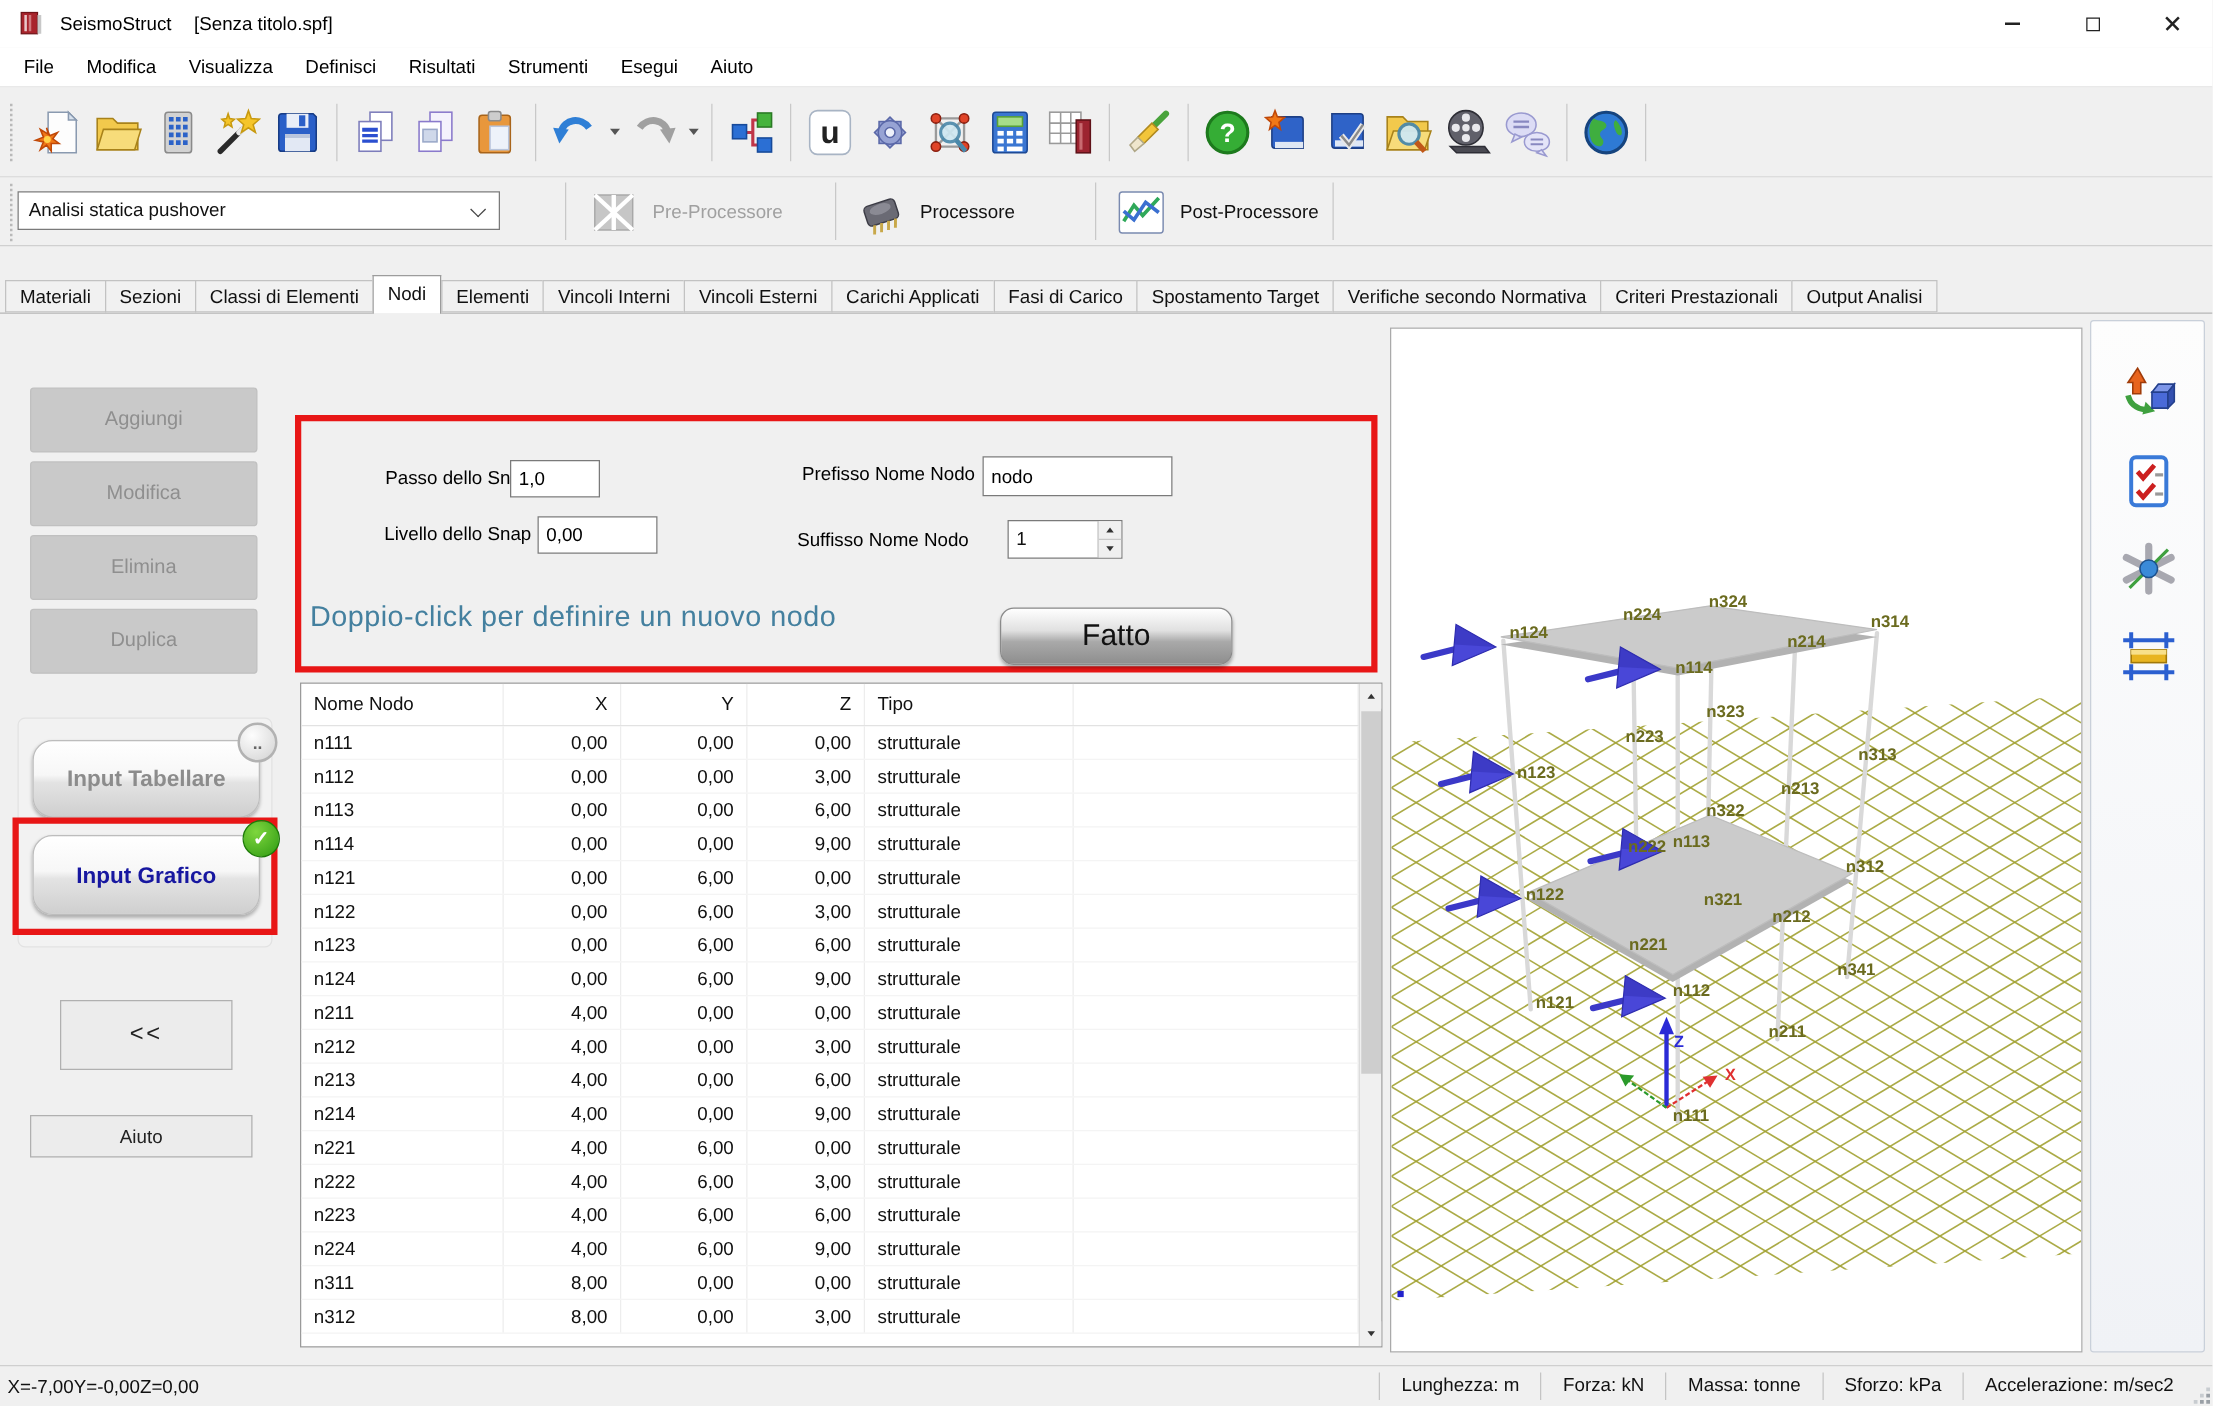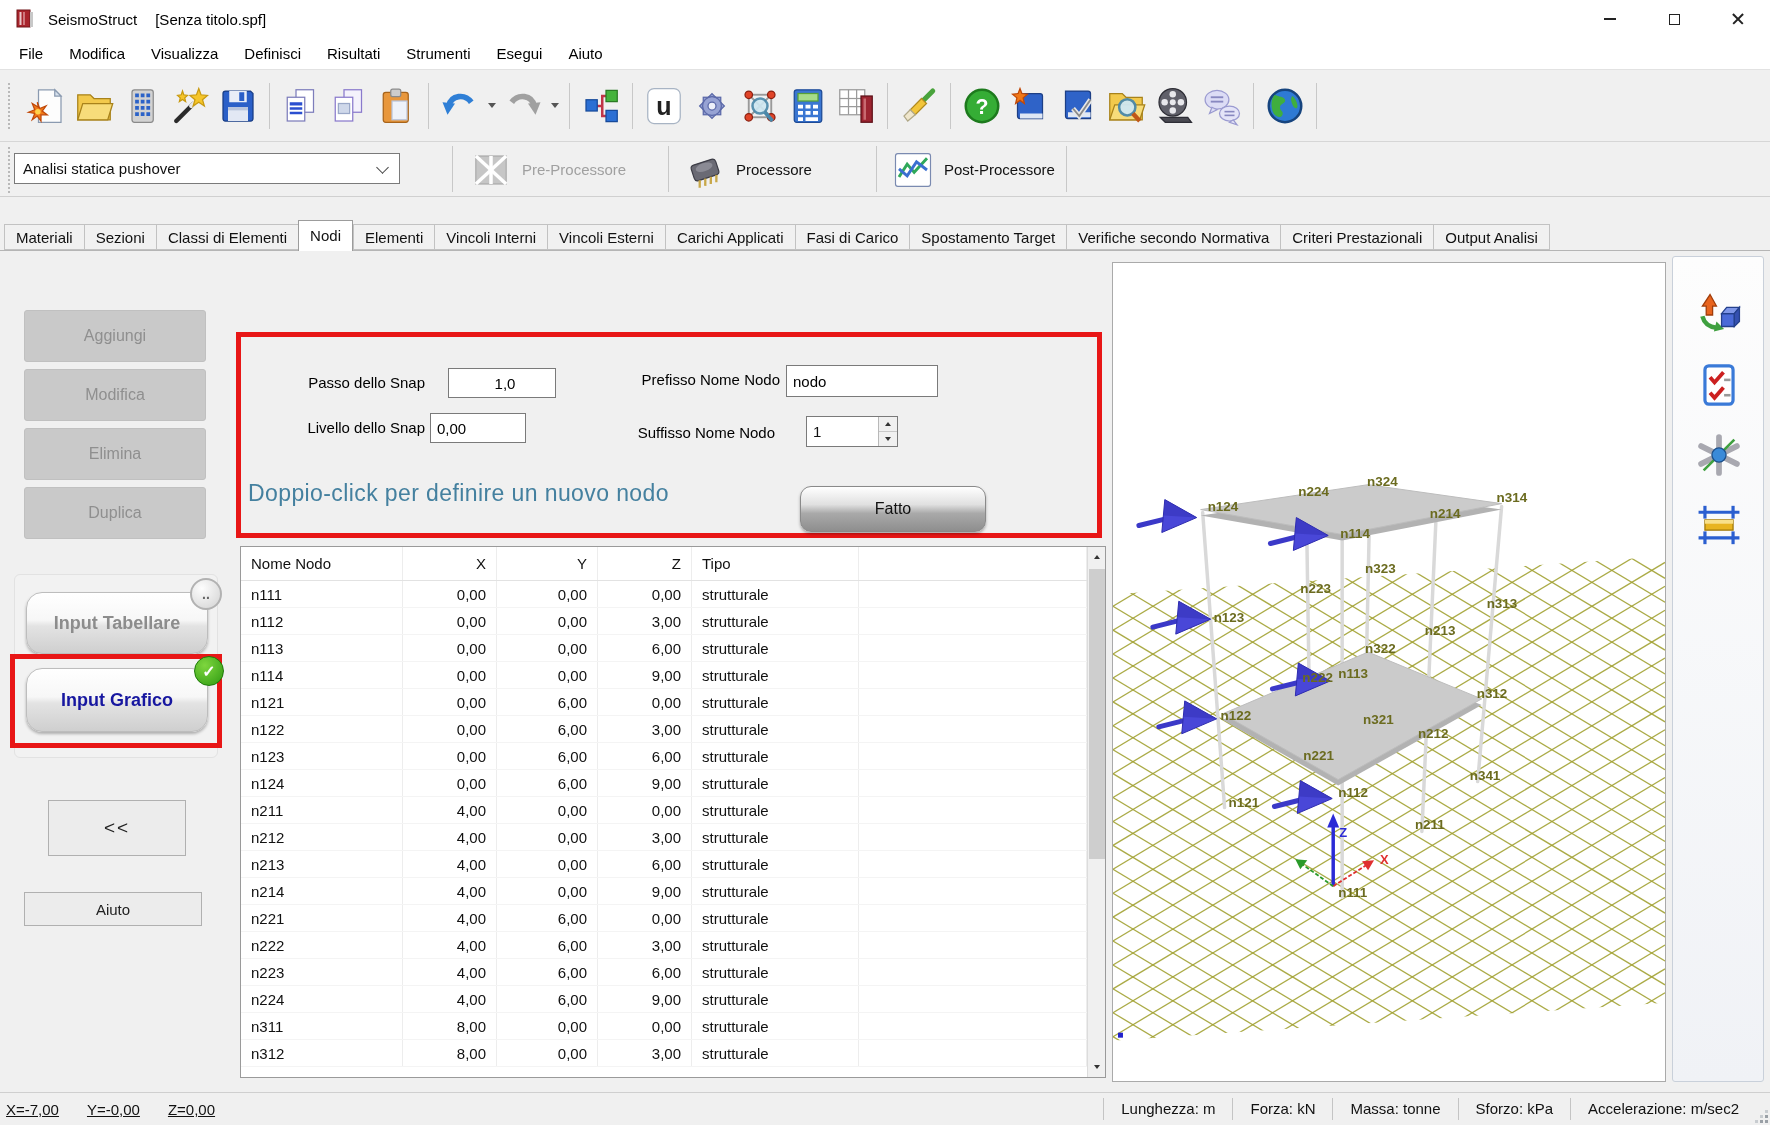--- a/index.html
+++ b/index.html
@@ -65,21 +65,21 @@
 .flabel{position:absolute;width:170px;text-align:right;font-size:15px;color:#000;}
 .field{position:absolute;border:1px solid #7a7a7a;background:#fff;font-size:15px;padding-left:6px;font-family:"Liberation Sans",sans-serif;}
 .spinwrap{position:absolute;left:806px;top:416px;width:92px;height:31px;border:1px solid #7a7a7a;background:#fff;display:flex;}
 .spinval{flex:1;font-size:15px;display:flex;align-items:center;padding-left:6px;}
 .spincol{width:19px;border-left:1px solid #b8b8b8;display:flex;flex-direction:column;}
 .spinbtn{flex:1;background:#f0f0f0;display:flex;align-items:center;justify-content:center;border-bottom:1px solid #c8c8c8;}
 .spinbtn:last-child{border-bottom:none;}
 .tri-up{width:0;height:0;border:3.5px solid transparent;border-bottom:4.5px solid #333;margin-top:-3px;}
 .tri-down{width:0;height:0;border:3.5px solid transparent;border-top:4.5px solid #333;margin-bottom:-3px;}
 .hint{position:absolute;left:248px;top:480px;font-size:23px;color:#44809f;letter-spacing:.4px;}
-.fatto{position:absolute;left:800px;top:486px;width:186px;height:46px;border-radius:11px;border:1px solid #8a8a8a;background:linear-gradient(180deg,#ffffff 0%,#e0e0e0 40%,#a9a9a9 60%,#8e8e8e 100%);display:flex;align-items:center;justify-content:center;font-size:16px;color:#111;box-shadow:0 2px 3px rgba(0,0,0,.3);}
+.fatto{position:absolute;left:800px;top:486px;width:186px;height:46px;border-radius:11px;border:1px solid #8a8a8a;background:linear-gradient(180deg,#ffffff 0%,#e0e0e0 40%,#a9a9a9 60%,#8e8e8e 100%);display:flex;align-items:center;justify-content:center;font-size:24px;color:#111;box-shadow:0 2px 3px rgba(0,0,0,.3);}
 
 
 .ntable{position:absolute;left:240px;top:546px;width:866px;height:532px;background:#fff;border:1px solid #9a9a9a;overflow:hidden;}
 .thead,.trow{display:grid;grid-template-columns:162px 94px 101px 94px 167px 1fr;width:846px;}
 .thead{height:34px;border-bottom:1px solid #e2e2e2;}
 .hcell,.tcell{font-size:15px;display:flex;align-items:center;padding:0 10px;border-right:1px solid #ededed;overflow:hidden;white-space:nowrap;}
 .hcell.num,.tcell.c1,.tcell.c2,.tcell.c3{justify-content:flex-end;}
 .trow{height:27px;border-bottom:1px solid #f4f4f4;}
 .vscroll{position:absolute;right:0;top:0;width:18px;height:530px;background:#f0f0f0;border-left:1px solid #dcdcdc;}
 .sbtn{position:absolute;left:0;width:18px;height:20px;display:flex;align-items:center;justify-content:center;background:#f0f0f0;}
@@ -91,21 +91,21 @@
 .viewport{position:absolute;left:1112px;top:262px;width:554px;height:820px;background:#fff;border:1px solid #aaa;}
 .viewport svg{width:100%;height:100%;display:block;}
 
 
 .rail{position:absolute;left:1672px;top:256px;width:92px;height:826px;background:linear-gradient(180deg,#fdfdfd,#f0f2f6);border:1px solid #c9d0da;border-radius:3px;}
 .rbtn{position:absolute;left:20px;width:52px;height:52px;display:flex;align-items:center;justify-content:center;}
 .rbtn svg{width:46px;height:46px;}
 
 
 .statusbar{position:absolute;left:0;top:1092px;width:1770px;height:33px;background:#f0f0f0;border-top:1px solid #cfcfcf;display:flex;align-items:center;font-size:15px;}
-.status-coords{display:flex;gap:28px;padding-left:6px;text-decoration:underline;}
+.status-coords{display:flex;padding-left:6px;}
 .status-units{margin-left:auto;display:flex;align-items:center;height:100%;margin-right:14px;}
 .unit-seg{padding:0 17px;border-left:1px solid #c4c4c4;display:flex;align-items:center;height:70%;}
 .grip-dots{position:absolute;right:2px;bottom:2px;width:13px;height:13px;}
 .grip-dots::before{content:"";position:absolute;width:3px;height:3px;background:#9aa0a6;right:0;bottom:0;box-shadow:-5px 0 0 #9aa0a6,0 -5px 0 #9aa0a6,-10px 0 0 #c8ccd0,-5px -5px 0 #c8ccd0,0 -10px 0 #c8ccd0;}
 </style>
 </head>
 <body>
 
 <div class="titlebar">
   <svg class="appicon" viewBox="0 0 22 22">
@@ -448,21 +448,21 @@
 <div class="glossy tabellare" style="left:26px;top:592px;width:182px;height:62px;">Input Tabellare</div>
 <div class="badge dots" style="left:190px;top:578px;">..</div>
 <div class="redbox" style="left:10px;top:654px;width:212px;height:94px;z-index:4;"></div>
 <div class="glossy grafico" style="left:26px;top:668px;width:182px;height:64px;z-index:4;">Input Grafico</div>
 <div class="badge check" style="left:194px;top:656px;">✓</div>
 <div class="flat-btn" style="left:48px;top:800px;width:138px;height:56px;font-size:19px;letter-spacing:2px;">&lt;&lt;</div>
 <div class="flat-btn" style="left:24px;top:892px;width:178px;height:34px;">Aiuto</div>
 
 <div class="form-redbox"></div>
 <div class="flabel" style="left:255px;top:374px;">Passo dello Snap</div>
-<input class="field" style="left: 448px; top: 368px; width: 108px; height: 30px; text-align: center;" readonly="" value="1,0">
+<input class="field" style="left: 408px; top: 368px; width: 72px; height: 30px;" readonly="" value="1,0">
 <div class="flabel" style="left:255px;top:419px;">Livello dello Snap</div>
 <input class="field" style="left: 430px; top: 413px; width: 96px; height: 30px;" readonly="" value="0,00">
 <div class="flabel" style="left:610px;top:371px;">Prefisso Nome Nodo</div>
 <input class="field" style="left: 786px; top: 365px; width: 152px; height: 32px;" readonly="" value="nodo">
 <div class="flabel" style="left:605px;top:424px;">Suffisso Nome Nodo</div>
 <div class="spinwrap">
   <div class="spinval">1</div>
   <div class="spincol">
     <div class="spinbtn">
         <div class="tri-up"></div>

